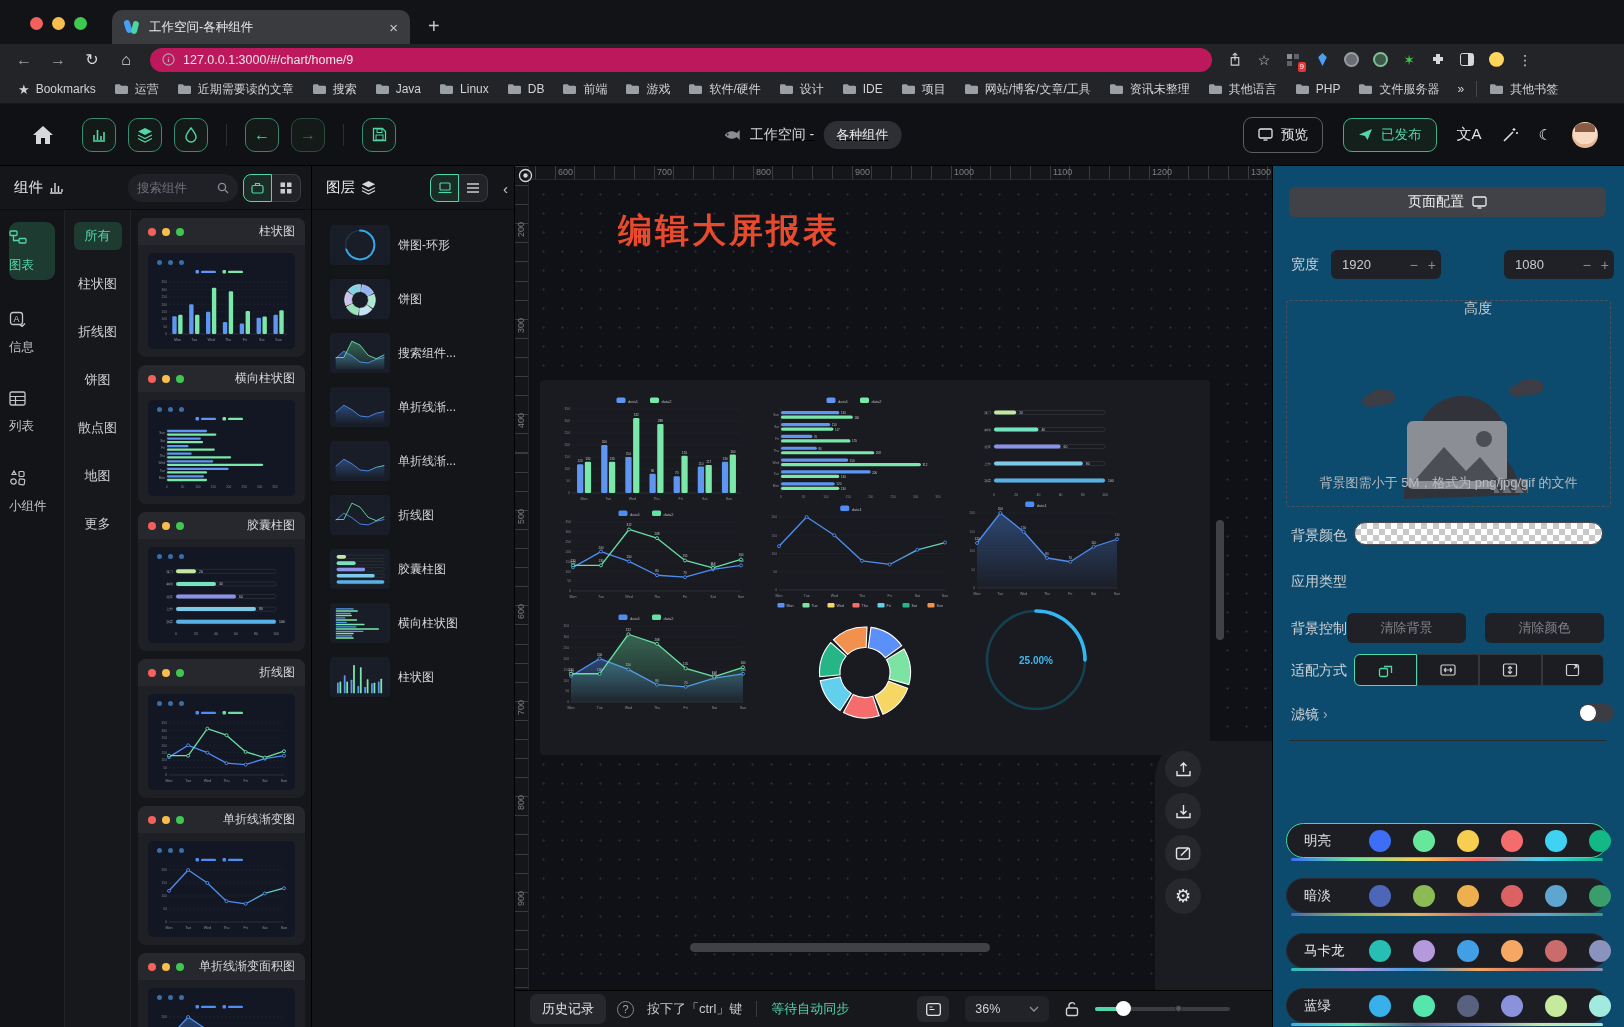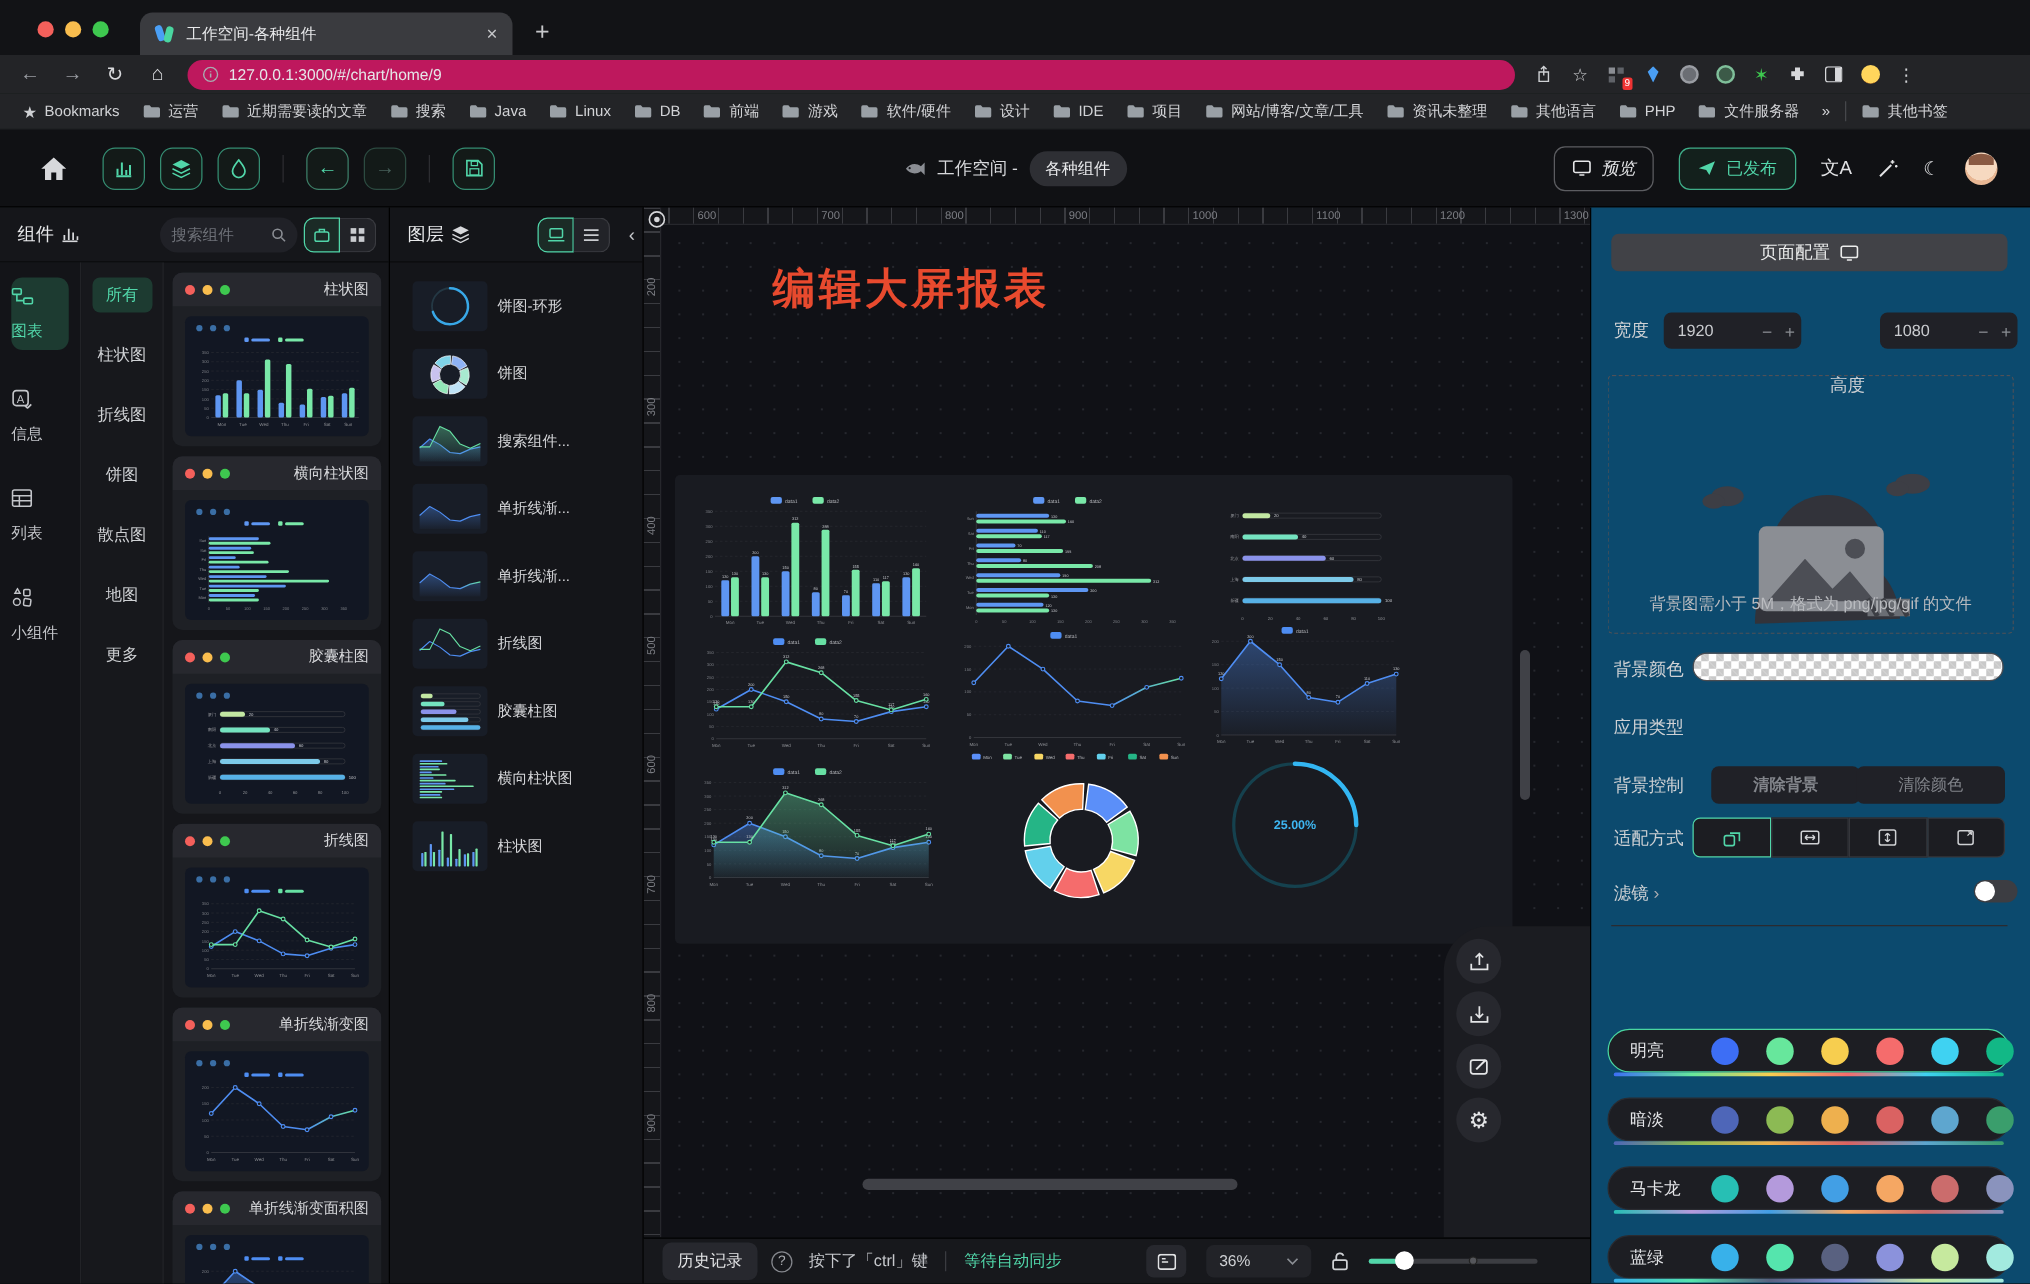--- a/index.html
+++ b/index.html
@@ -35,25 +35,25 @@
   .bm-sep{width:1px;height:16px;background:#46474b;}
   
   .appbar{position:absolute;left:0;top:104px;width:100%;height:62px;background:#101114;border-bottom:1px solid #000;display:flex;align-items:center;}
   .ab-home{margin-left:32px;color:#e4e5e7;}
   .ab-btn{width:34px;height:34px;border:1px solid #358d72;border-radius:10px;display:flex;align-items:center;justify-content:center;color:#51d6a9;background:#131a18;margin-left:12px;}
   .ab-btn.first{margin-left:28px;}
   .ab-btn.plain{border-color:#3d7f68;}
   .ab-btn.dim{border-color:#2c4b41;color:#47605a;}
   .ab-sep{width:1px;height:22px;background:#2c2d31;margin-left:18px;}
   .ab-sep + .ab-btn{margin-left:18px;}
-  .ab-center{position:absolute;left:50%;transform:translateX(-50%);display:flex;align-items:center;gap:9px;}
+  .ab-center{position:absolute;left:50%;transform:translateX(-50%);display:flex;align-items:center;gap:9px;text-decoration:underline;}
   .ab-ws{color:#d7d8db;font-size:14px;}
   .ab-pill{background:#2e2f34;color:#e8e9eb;font-size:13px;padding:5px 13px;border-radius:14px;}
   .ab-right{position:absolute;right:26px;display:flex;align-items:center;gap:20px;}
-  .btn-preview{display:flex;align-items:center;gap:8px;border:1px solid #5c5d61;border-radius:9px;color:#e6e7e9;font-size:13.5px;padding:8px 14px;font-style:italic;}
+  .btn-preview{display:flex;align-items:center;gap:8px;border:1px solid #5c5d61;border-radius:9px;color:#e6e7e9;font-size:13.5px;padding:8px 14px;}
   .btn-publish{display:flex;align-items:center;gap:8px;border:1px solid #3fae89;border-radius:9px;color:#51d6a9;font-size:13.5px;padding:7px 14px;background:#13201c;}
   .ab-ico{color:#e2e3e5;font-size:15px;}
   .avatar{width:26px;height:26px;border-radius:50%;background:radial-gradient(circle at 50% 38%,#f6d9c0 60%,#e8b794 61%);position:relative;overflow:hidden;}
   .avatar:before{content:"";position:absolute;left:3px;top:1px;width:20px;height:9px;border-radius:50% 50% 0 0;background:#8a5a43;}
   
   .comp-panel{position:absolute;left:0;top:166px;width:312px;height:861px;background:#15161a;border-right:1px solid #000;}
   .panel-head{position:absolute;left:0;top:0;width:100%;height:44px;border-bottom:1px solid #0a0b0d;display:flex;align-items:center;}
   .ph-title{color:#e8e9eb;font-size:14.5px;margin-left:14px;display:flex;align-items:center;gap:6px;}
   .search{position:absolute;left:128px;top:8px;width:110px;height:28px;background:#202127;border-radius:14px;display:flex;align-items:center;padding:0 9px;gap:4px;}
   .search input{flex:1;min-width:0;background:none;border:none;outline:none;color:#c9cbcf;font-size:12.5px;}
@@ -1535,21 +1535,21 @@
         <circle cx="150" cy="60" r="8" fill="#4c4e55"></circle>
         <rect x="160" y="100" width="34" height="14" fill="#6b6e74"></rect>
         <path d="M160 100l8 14M172 100l8 14M184 100l8 14" stroke="#3c3e44" stroke-width="4"></path>
       </svg>
       <span class="up-hint">背景图需小于 5M，格式为 png/jpg/gif 的文件</span>
     </div>
     <span class="row-label" style="top:361px;">背景颜色</span>
     <span class="swatch" style="top:356px;"></span>
     <span class="row-label" style="top:407px;">应用类型</span>
     <span class="row-label" style="top:454px;">背景控制</span>
-    <span class="ghostbtn" style="left:96px;top:447px;font-weight:bold;">清除背景</span>
+    <span class="ghostbtn" style="left:74px;top:447px;">清除背景</span>
     <span class="ghostbtn" style="left:212px;top:447px;">清除颜色</span>
     <span class="row-label" style="top:496px;">适配方式</span>
     <div class="fitgroup" style="top:488px;">
       <span class="fit on">
           <svg width="15" height="15" viewBox="0 0 15 15">
             <rect x="1.5" y="5.5" width="8" height="8" rx="1.5" fill="none" stroke="currentColor" stroke-width="1.3"></rect>
             <path d="M6 3.5h7.5V10" fill="none" stroke="currentColor" stroke-width="1.3"></path>
           </svg>
         </span>
       <span class="fit">

